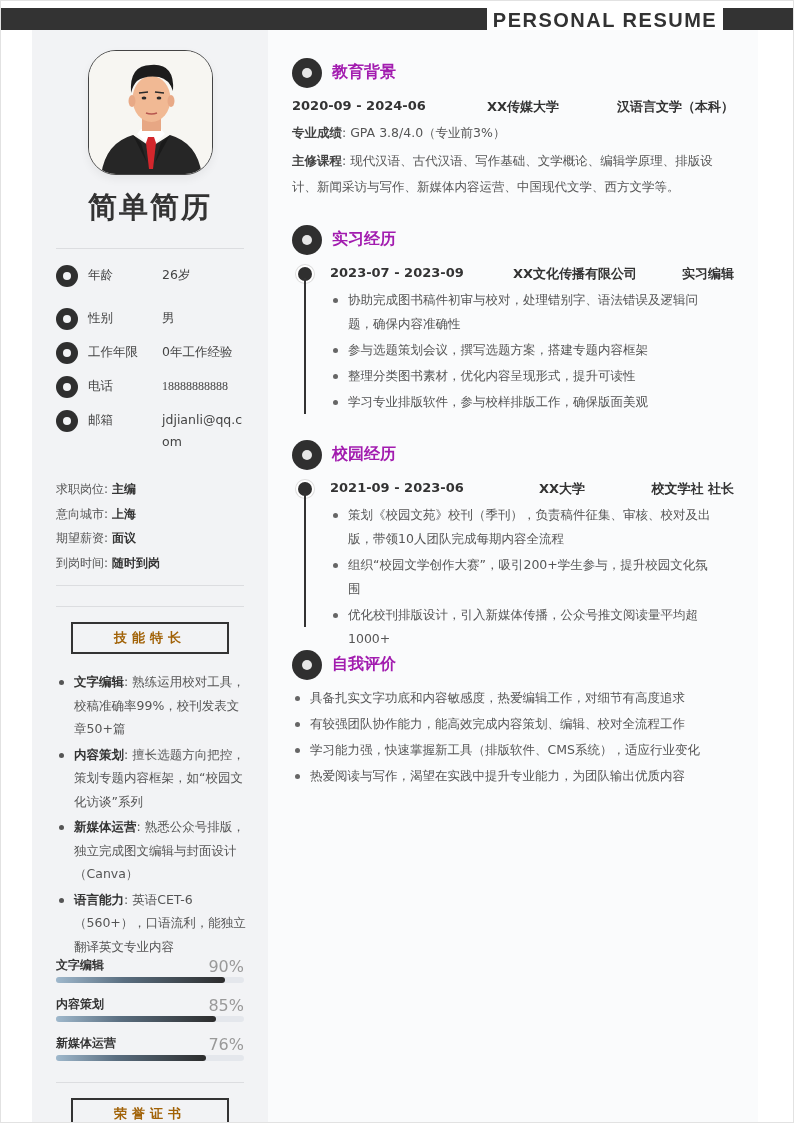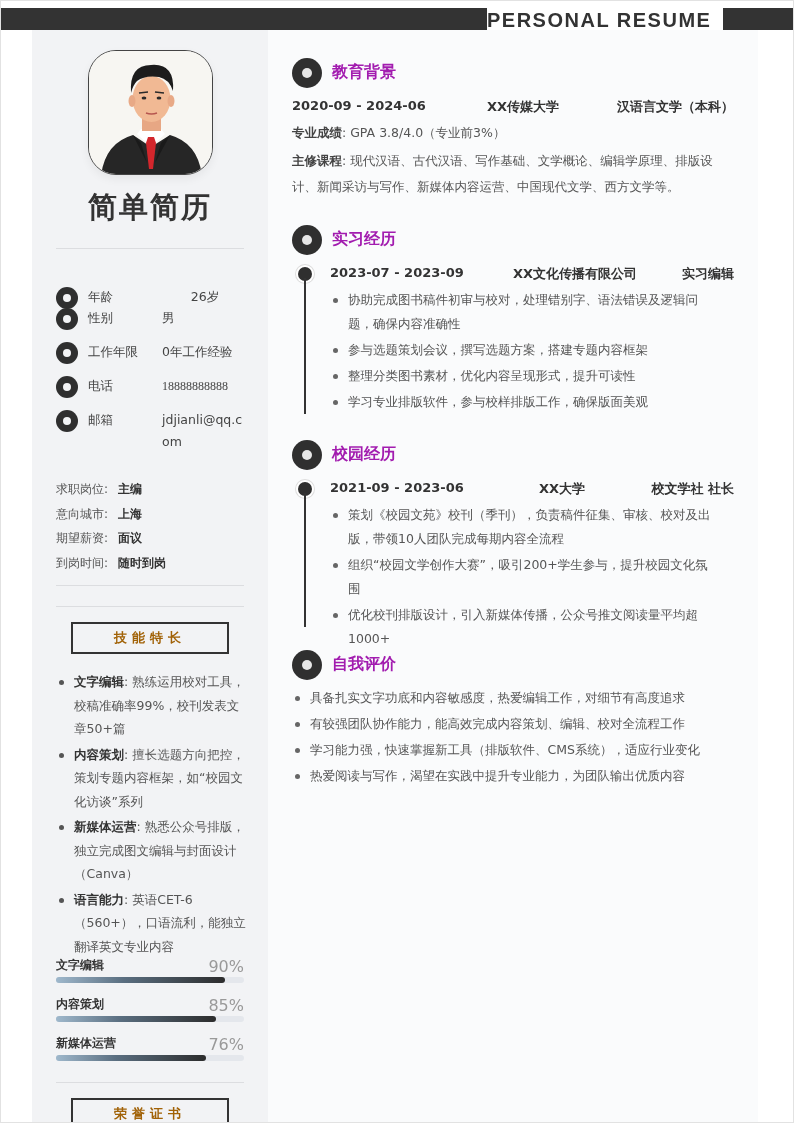--- a/index.html
+++ b/index.html
@@ -3,36 +3,36 @@
 <meta charset="utf-8">
 <style>
   * { box-sizing: border-box; margin: 0; padding: 0; }
   html, body { width: 794px; height: 1123px; overflow: hidden; background: #ffffff; }
   body { font-family: "DejaVu Sans", "Liberation Sans", sans-serif; color: #333; position: relative; }
   .page { position: absolute; left: 0; top: 0; width: 794px; height: 1123px; background: #fff; border: 1px solid #e2e2e2; overflow: hidden; }
 
   
   .banner-left { position: absolute; left: 0; top: 7px; width: 486px; height: 22px; background: #333333; }
   .banner-right { position: absolute; left: 722px; top: 7px; width: 72px; height: 22px; background: #333333; }
-  .banner-title { position: absolute; left: 486px; top: 5px; width: 236px; height: 28px; font-family: "Liberation Sans", sans-serif; font-weight: bold; font-size: 20px; letter-spacing: 1.5px; color: #333; line-height: 28px; }
+  .banner-title { position: absolute; left: 486px; top: 5px; width: 236px; height: 28px; text-align: center; font-family: "Liberation Sans", sans-serif; font-weight: bold; font-size: 20px; letter-spacing: 1.5px; color: #333; line-height: 28px; }
 
   
   .sidebar { position: absolute; left: 31px; top: 29px; width: 236px; height: 1094px; background: #f2f3f5; }
   .avatar { position: absolute; left: 56px; top: 20px; width: 125px; height: 125px; border-radius: 28px; border: 1px solid #444; background: #f7f7f5; overflow: hidden; box-shadow: 0 4px 10px rgba(0,0,0,0.06); }
   .doc-title { position: absolute; left: 0; top: 158px; width: 236px; text-align: center; font-size: 29px; font-weight: bold; color: #333; letter-spacing: 2px; }
   .hr { position: absolute; left: 24px; width: 188px; height: 1px; background: #dcdde0; }
 
   .info-row { position: absolute; left: 24px; width: 200px; height: 24px; }
   .ring-icon { position: absolute; left: 0; top: 1px; width: 22px; height: 22px; border-radius: 50%; background: #2f2f2f; }
   .ring-icon::after { content: ""; position: absolute; left: 7px; top: 7px; width: 8px; height: 8px; border-radius: 50%; background: #f2f3f5; }
   .info-label { position: absolute; left: 32px; top: 3px; font-size: 12.5px; color: #444; }
   .info-value { position: absolute; left: 106px; top: 3px; font-size: 12.5px; color: #444; width: 86px; line-height: 22px; margin-top: -3px; word-break: break-all; }
 
   .intent-row { position: absolute; left: 24px; font-size: 12px; color: #555; }
-  .intent-row .v { font-weight: bold; color: #333; margin-left: 10px; }
+  .intent-row .v { font-weight: bold; color: #333; margin-left: 4px; }
 
   .section-box { position: absolute; left: 39px; width: 158px; height: 32px; border: 2px solid #333; text-align: center; line-height: 28px; font-size: 13px; font-weight: bold; letter-spacing: 5px; color: #a16207; }
 
   .skill-list { position: absolute; left: 24px; top: 640px; width: 192px; list-style: none; }
   .skill-list li { position: relative; padding-left: 18px; font-size: 12.5px; line-height: 23.5px; color: #555; margin-bottom: 2px; }
   .skill-list li::before { content: ""; position: absolute; left: 3px; top: 10px; width: 5px; height: 5px; border-radius: 50%; background: #555; }
   .skill-list li b { color: #333; }
 
   .bar-row { position: absolute; left: 24px; width: 188px; height: 36px; }
   .bar-label { position: absolute; left: 0; top: 0; font-size: 12px; font-weight: bold; color: #333; }
@@ -95,21 +95,21 @@
         <ellipse cx="70" cy="47" rx="2.4" ry="1.6" fill="#2a2a2a"></ellipse>
         <path d="M50 42 L59 41" stroke="#2a2a2a" stroke-width="1.6"></path>
         <path d="M66 41 L75 42" stroke="#2a2a2a" stroke-width="1.6"></path>
 
         <path d="M57 62 Q62.5 64 68 62" stroke="#b6564f" stroke-width="1.6" fill="none"></path>
       </svg>
     </div>
     <div class="doc-title">简单简历</div>
     <div class="hr" style="top:218px;"></div>
 
-    <div class="info-row" style="top:256px;text-align:center;">
+    <div class="info-row" style="top:234px;">
       <span class="ring-icon"></span>
       <span class="info-label">年龄</span>
       <span class="info-value">26岁</span>
     </div>
     <div class="info-row" style="top:277px;">
       <span class="ring-icon"></span>
       <span class="info-label">性别</span>
       <span class="info-value">男</span>
     </div>
     <div class="info-row" style="top:311px;">

